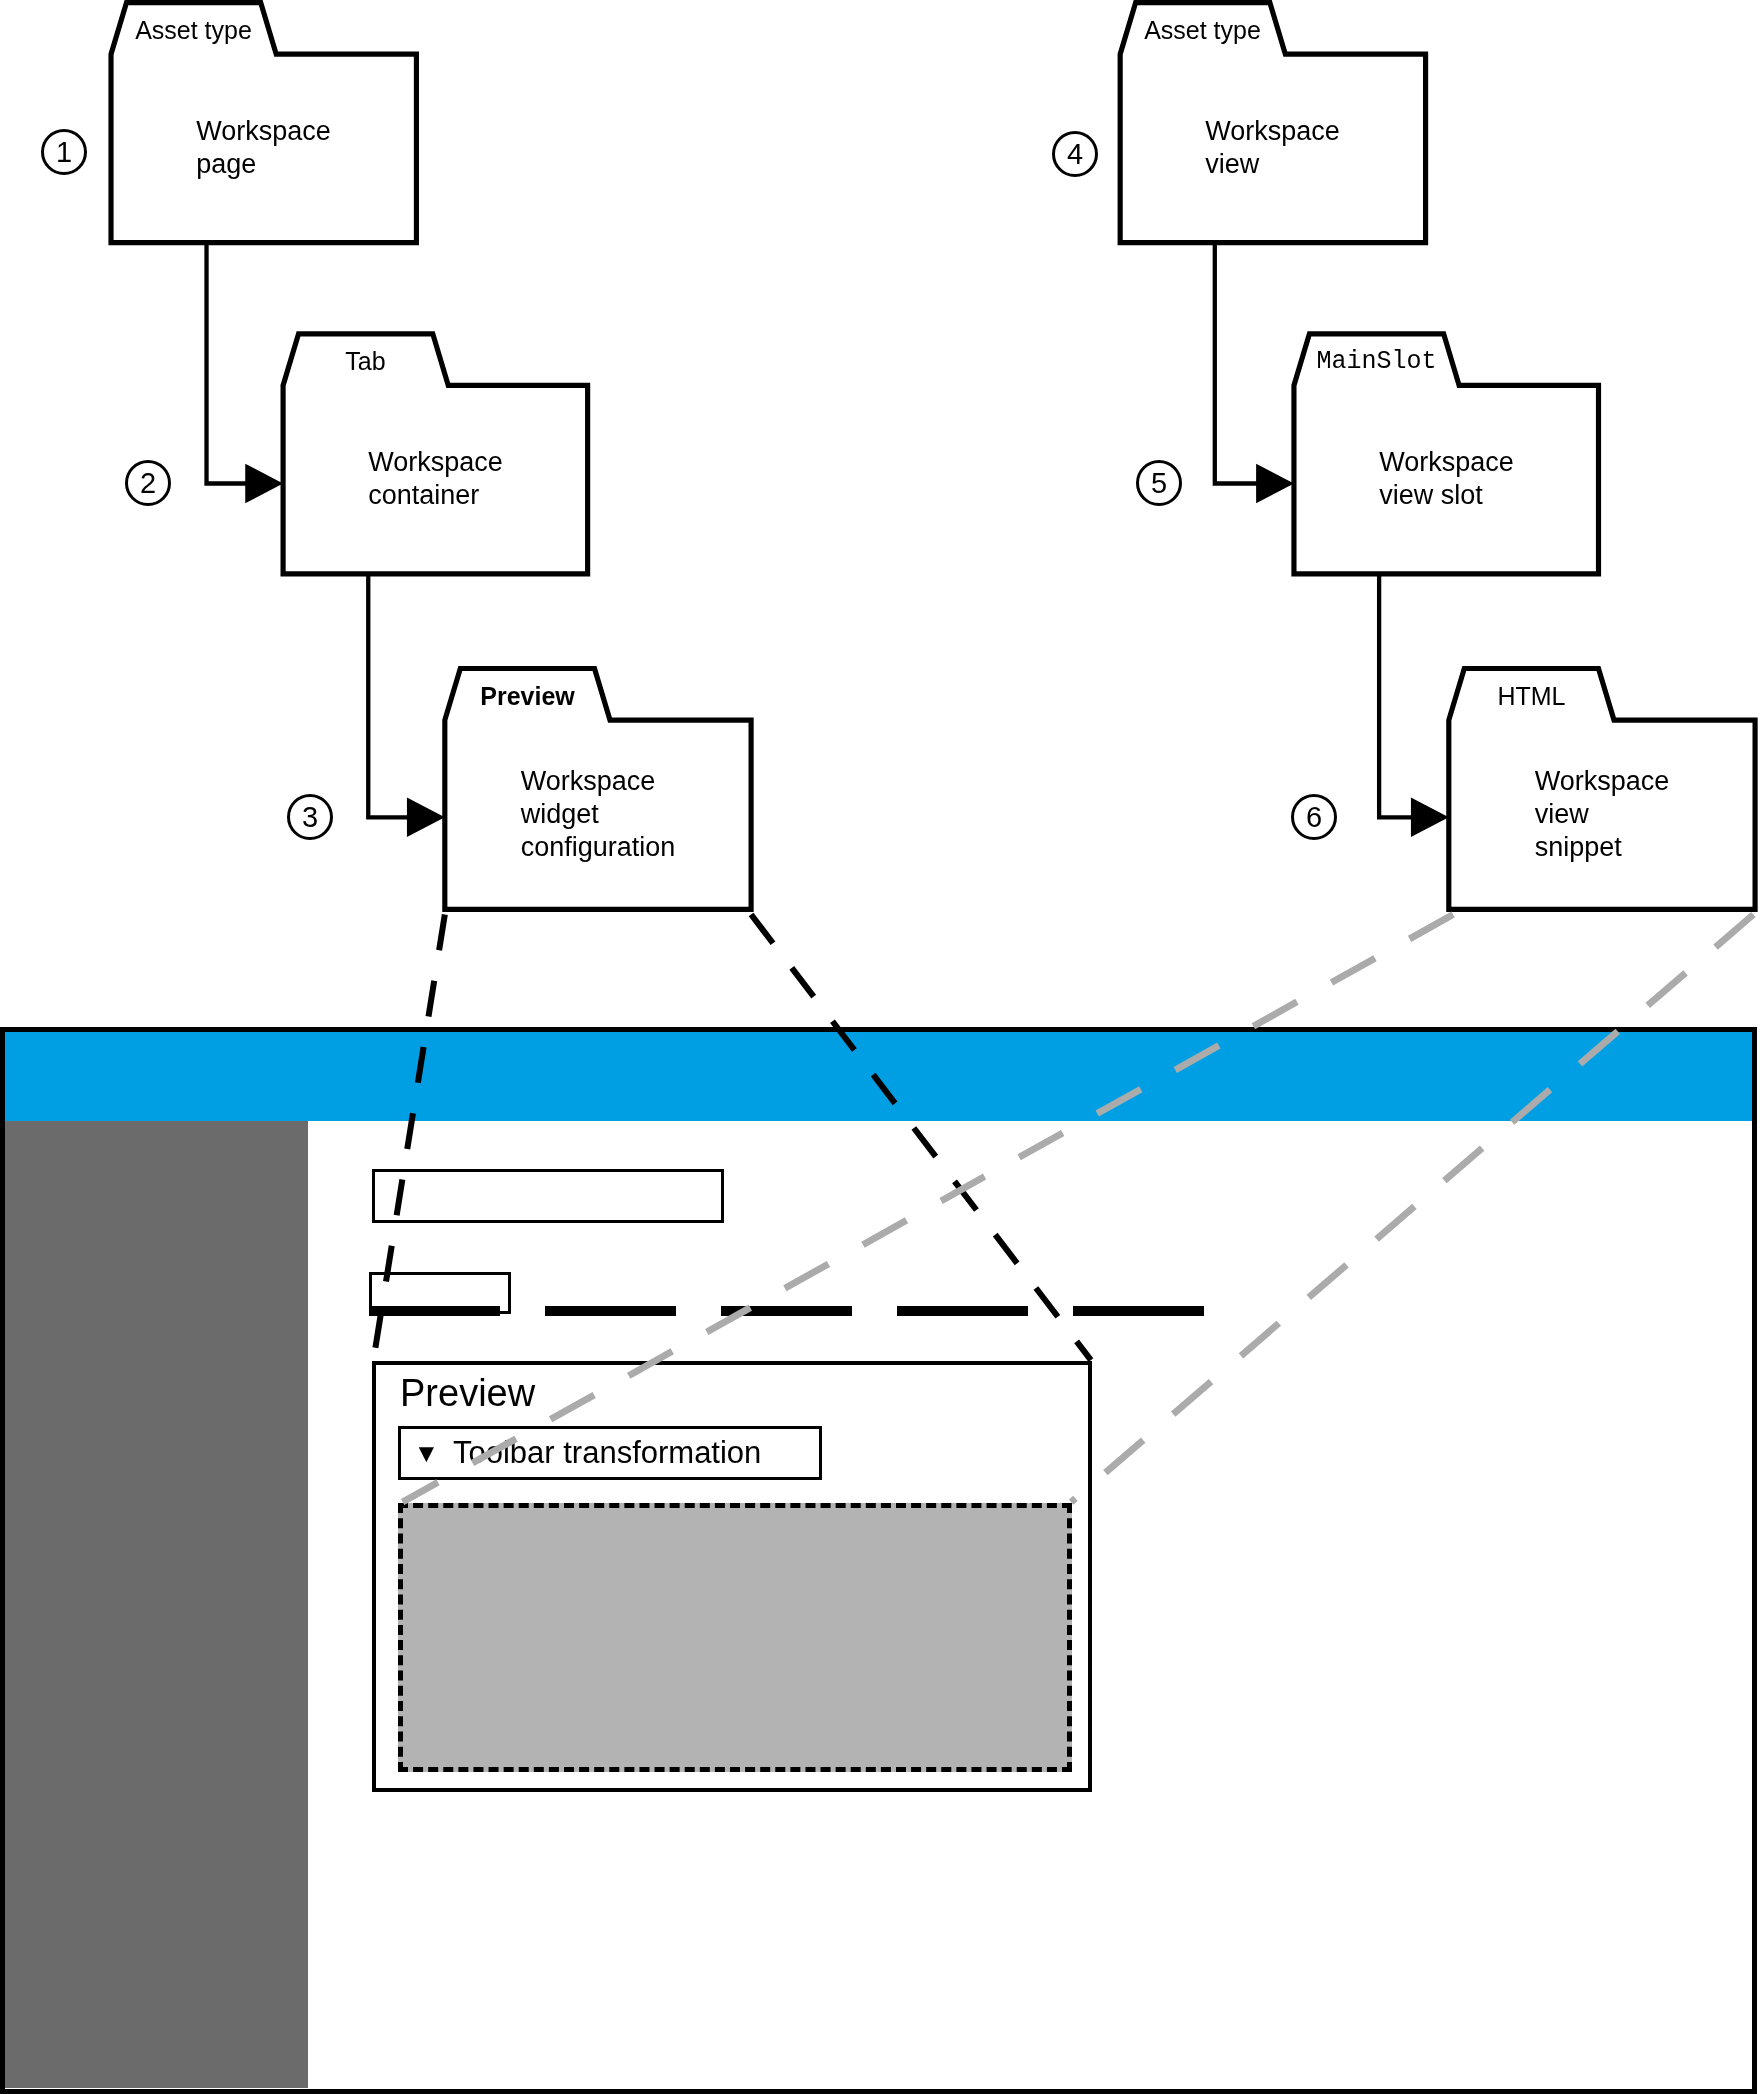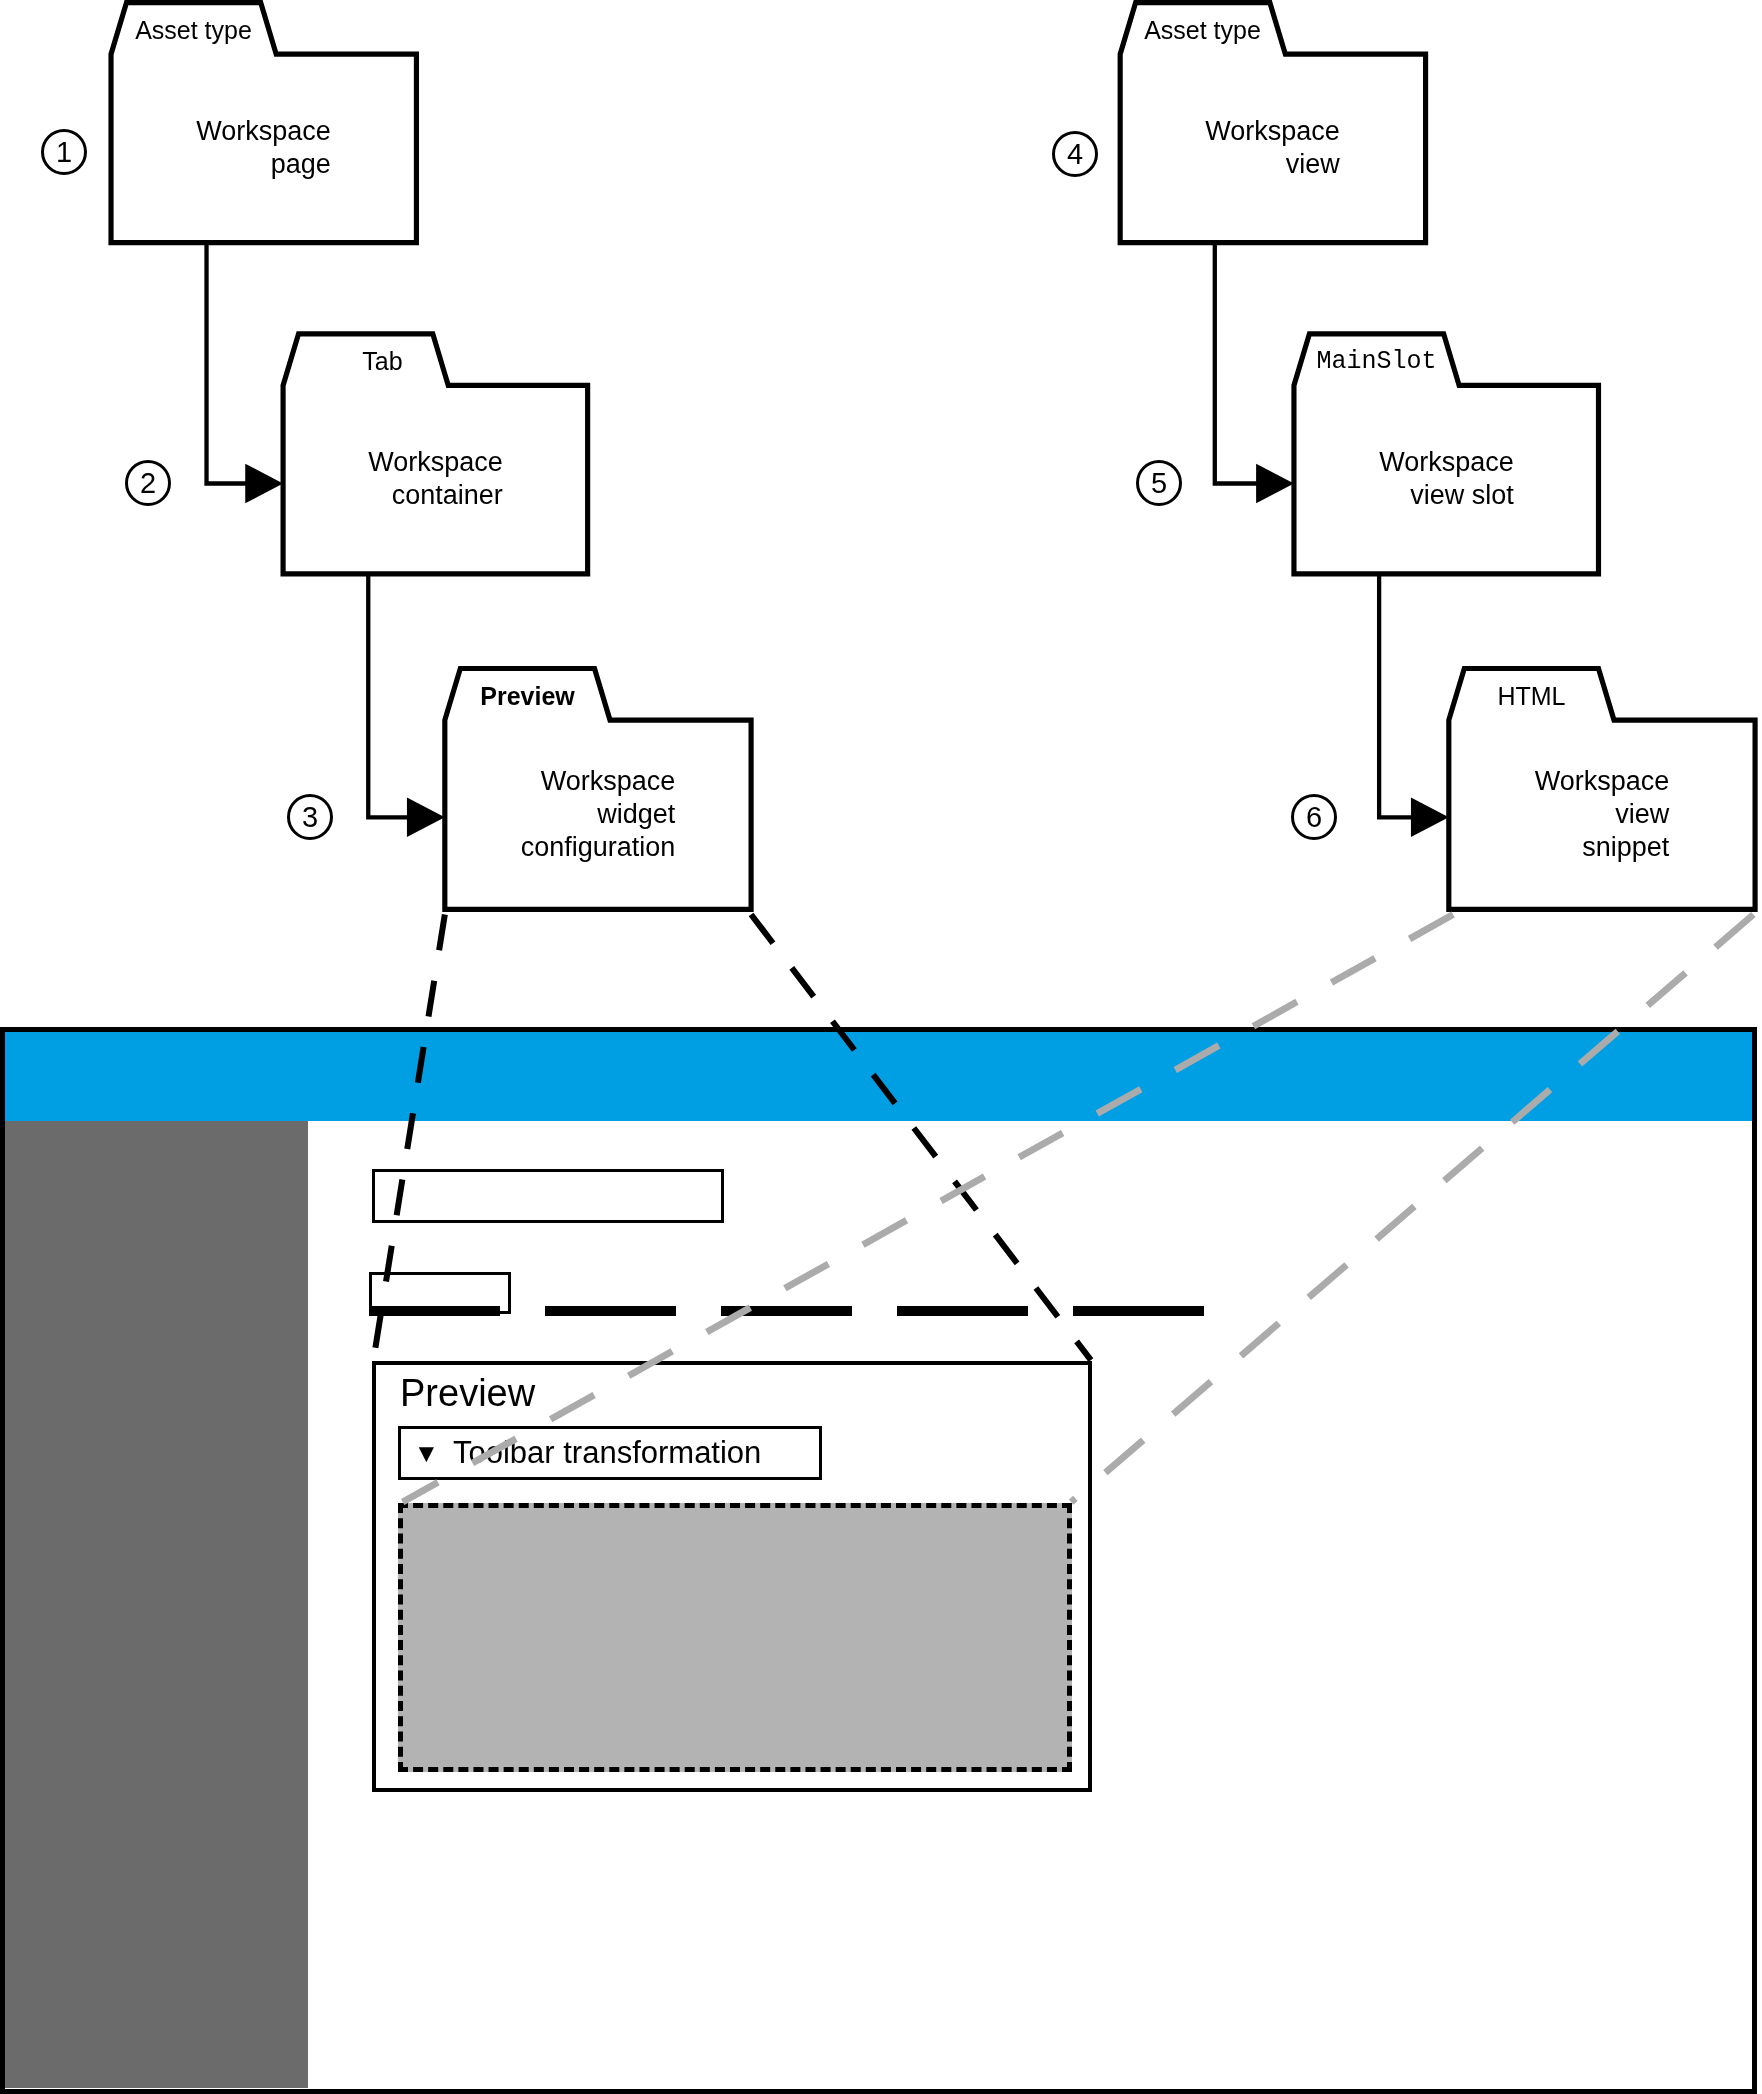--- a/index.html
+++ b/index.html
@@ -7,24 +7,24 @@
   .canvas{position:relative;width:1762px;height:2094px;background:#fff;overflow:hidden;
           font-family:"Liberation Sans", sans-serif;color:#000;}
   
   .mock-layer{position:absolute;inset:0;z-index:1;}
   .line-layer{position:absolute;inset:0;z-index:2;}
   .text-layer{position:absolute;inset:0;z-index:3;pointer-events:none;}
   
   .pkg-tab{position:absolute;width:165px;height:50px;display:flex;align-items:center;justify-content:center;
            font-size:25px;}
   .pkg-tab.bold{font-weight:bold;}
-  .pkg-body{position:absolute;display:flex;align-items:center;justify-content:center;text-align:right;
+  .pkg-body{position:absolute;display:flex;align-items:center;justify-content:center;text-align:left;
             font-size:27px;line-height:33px;white-space:pre-line;}
     .f1t{left:111px;top:5.2px;}        .f1b{left:111px;top:54px;width:305px;height:188px;}
-    .f2t{left:300px;top:336px;text-align:center;}      .f2b{left:283px;top:385px;width:305px;height:188px;}
+    .f2t{left:283px;top:336px;text-align:center;}      .f2b{left:283px;top:385px;width:305px;height:188px;}
     .f3t{left:445px;top:671px;}      .f3b{left:445px;top:720px;width:306px;height:189px;}
     .f4t{left:1120px;top:5.2px;}       .f4b{left:1120px;top:54px;width:305px;height:188px;}
     .f5t{left:1294px;top:336px;font-family:Liberation Mono, monospace;}     .f5b{left:1294px;top:385px;width:305px;height:188px;}
     .f6t{left:1449px;top:671px;}     .f6b{left:1449px;top:720px;width:306px;height:189px;}
   
   .step{position:absolute;width:46px;height:46px;border:3.4px solid #000;border-radius:50%;
         display:flex;align-items:center;justify-content:center;font-size:29px;background:#fff;}
   .s1{left:41px;top:129px;} .s2{left:125px;top:460px;} .s3{left:287px;top:794px;}
   .s4{left:1052px;top:131px;} .s5{left:1136px;top:460px;} .s6{left:1291px;top:794px;}
   

